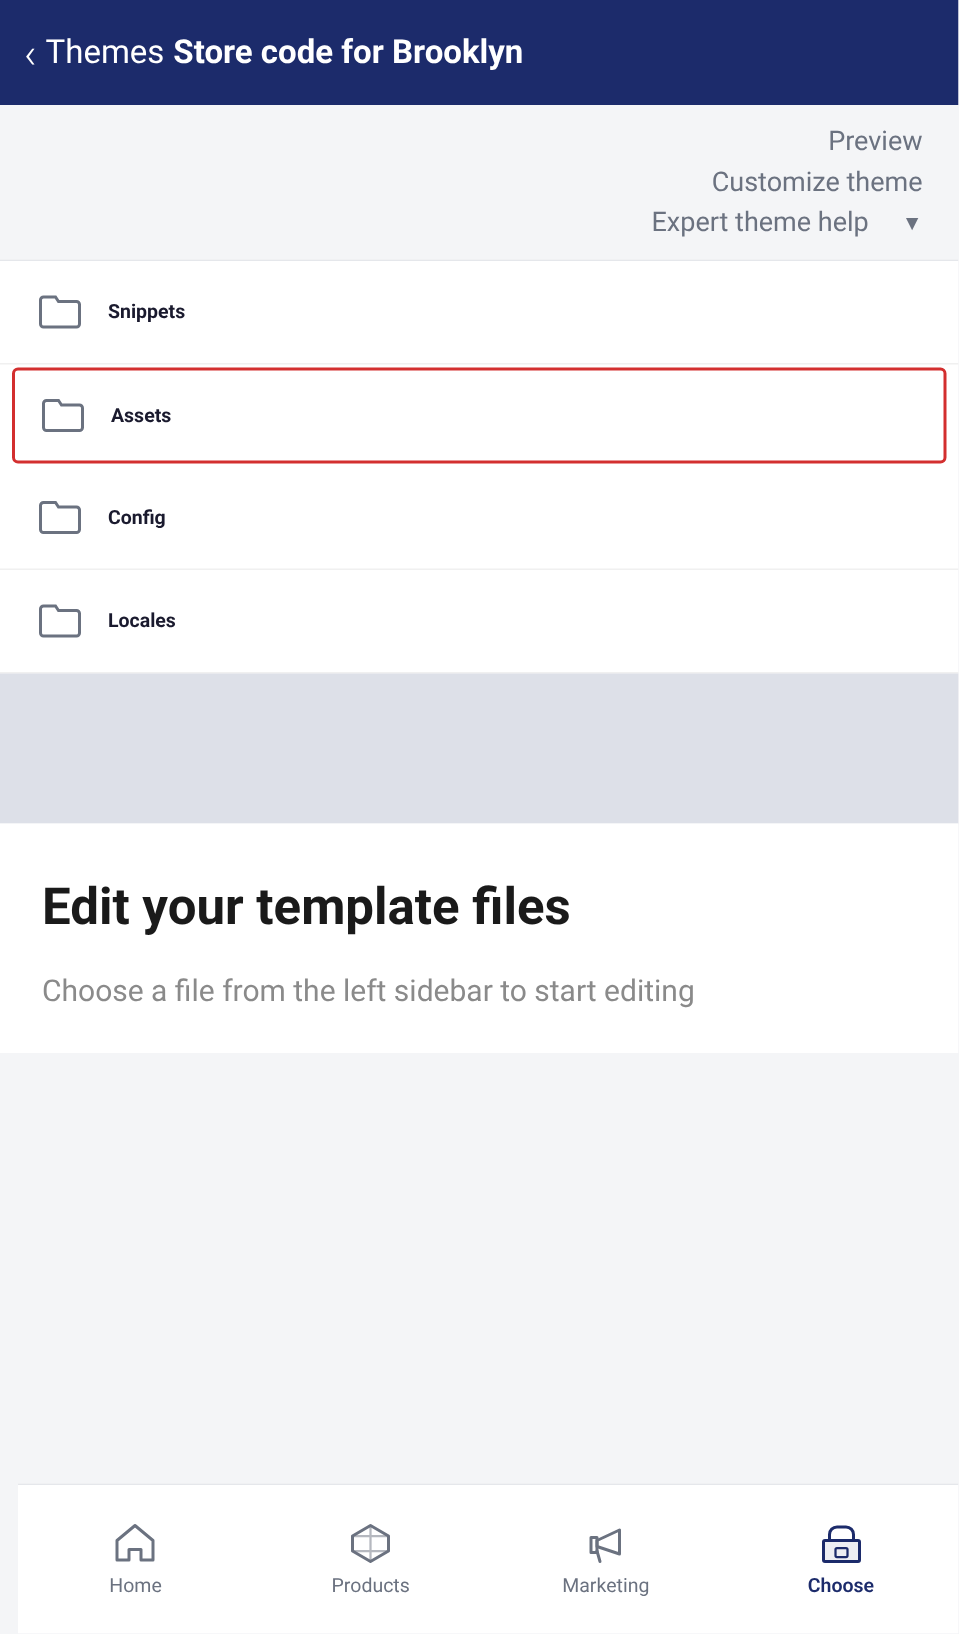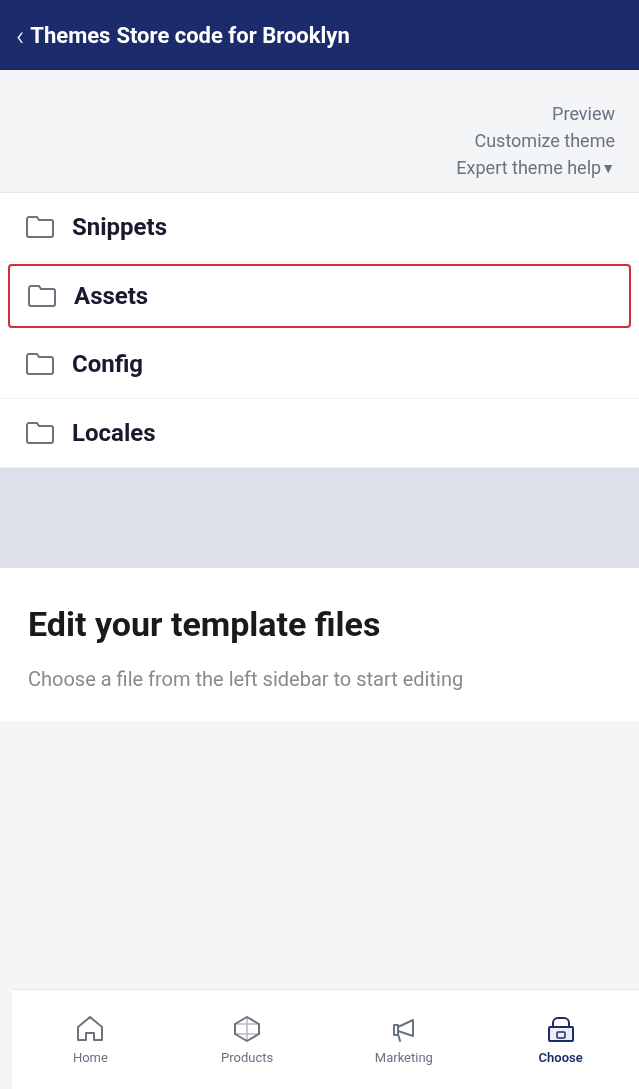--- a/index.html
+++ b/index.html
@@ -30,46 +30,45 @@
       font-size: 28px;
       font-weight: 300;
     }
     .header-title {
       font-size: 22px;
       color: white;
       display: flex;
       gap: 6px;
     }
     .header-title-themes {
-      font-weight: 700;
+      font-weight: 400;
     }
     .header-title-page {
       font-weight: 700;
     }
 
     
     .action-links {
       background: #f4f5f7;
       padding: 14px 24px;
       display: flex;
       flex-direction: column;
       align-items: flex-end;
       gap: 6px;
-      margin-top: 19px;
     }
     .action-link {
       color: #6b7280;
       font-size: 18px;
       text-decoration: none;
       cursor: pointer;
     }
     .action-link-expert {
       display: flex;
       align-items: center;
-      gap: 0;
+      gap: 22px;
       color: #6b7280;
       font-size: 18px;
       text-align: right;
     }
     .chevron-down {
       font-size: 14px;
     }
 
     
     .sidebar-list {
@@ -84,21 +83,21 @@
       cursor: pointer;
       gap: 16px;
     }
     .sidebar-item.active {
       border: 2px solid #d32f2f;
       border-radius: 4px;
       margin: 2px 8px;
       padding: 14px 16px;
     }
     .sidebar-item-label {
-      font-size: 24px;
+      font-size: 13px;
       font-weight: 700;
       color: #1a1a2e;
     }
     .folder-icon {
       width: 32px;
       height: 32px;
       flex-shrink: 0;
     }
 
     

